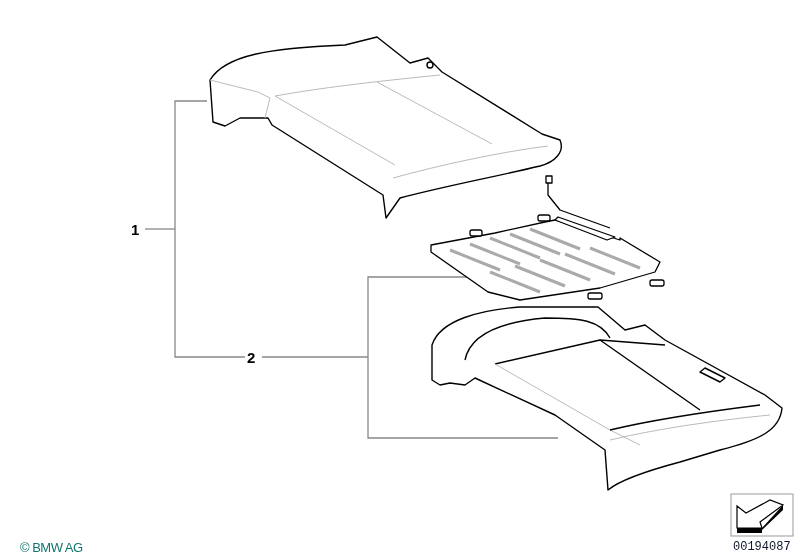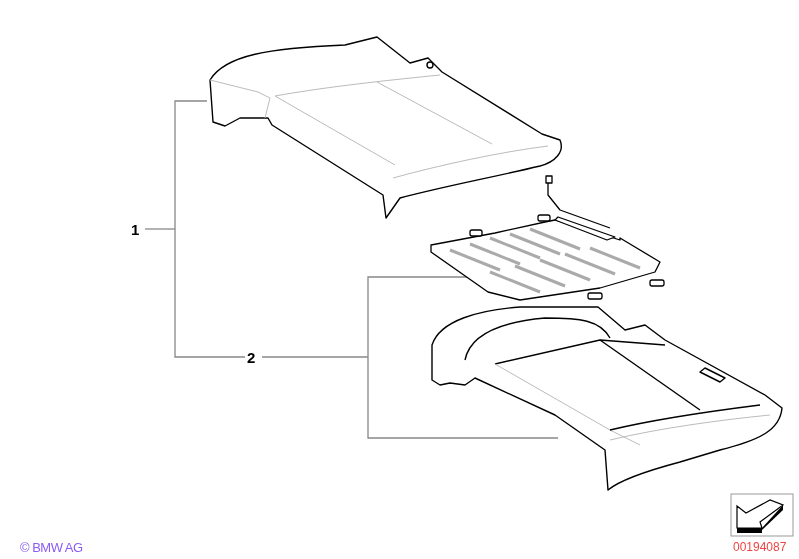--- a/index.html
+++ b/index.html
@@ -1,20 +1,20 @@
 <!DOCTYPE html>
 <html><head>
   <meta charset="utf-8">
   <style>
     html, body { margin: 0; padding: 0; background: #ffffff; }
     body { width: 799px; height: 559px; position: relative; overflow: hidden; font-family: "Liberation Sans", sans-serif; }
     #diagram { position: absolute; left: 0; top: 0; width: 799px; height: 559px; }
     .callout-label { position: absolute; font-family: "Liberation Sans", sans-serif; font-weight: bold; font-size: 15px; color: #000; line-height: 1; background: #fff; padding: 0 2px; }
-    .copyright { position: absolute; left: 20px; top: 540px; font-family: "Liberation Sans", sans-serif; font-size: 13px; color: #8b5cf6; letter-spacing: -0.5px; }
-    .diagram-id { position: absolute; left: 733px; top: 540px; font-family: Liberation Sans, sans-serif; font-size: 12px; color: #ef4444; }
+    .copyright { position: absolute; left: 20px; top: 540px; font-family: "Liberation Sans", sans-serif; font-size: 13px; color: #0f766e; letter-spacing: -0.5px; }
+    .diagram-id { position: absolute; left: 733px; top: 540px; font-family: Liberation Mono, monospace; font-size: 12px; color: #0f172a; }
   </style>
 </head>
 <body>
 
 <svg id="diagram" viewBox="0 0 799 559" xmlns="http://www.w3.org/2000/svg">
 
   <g stroke="#888" stroke-width="1.3" fill="none">
     <polyline points="207,101 175,101 175,357 248,357"></polyline>
     <line x1="145" y1="229" x2="175" y2="229"></line>
     <line x1="262" y1="357" x2="368" y2="357"></line>

